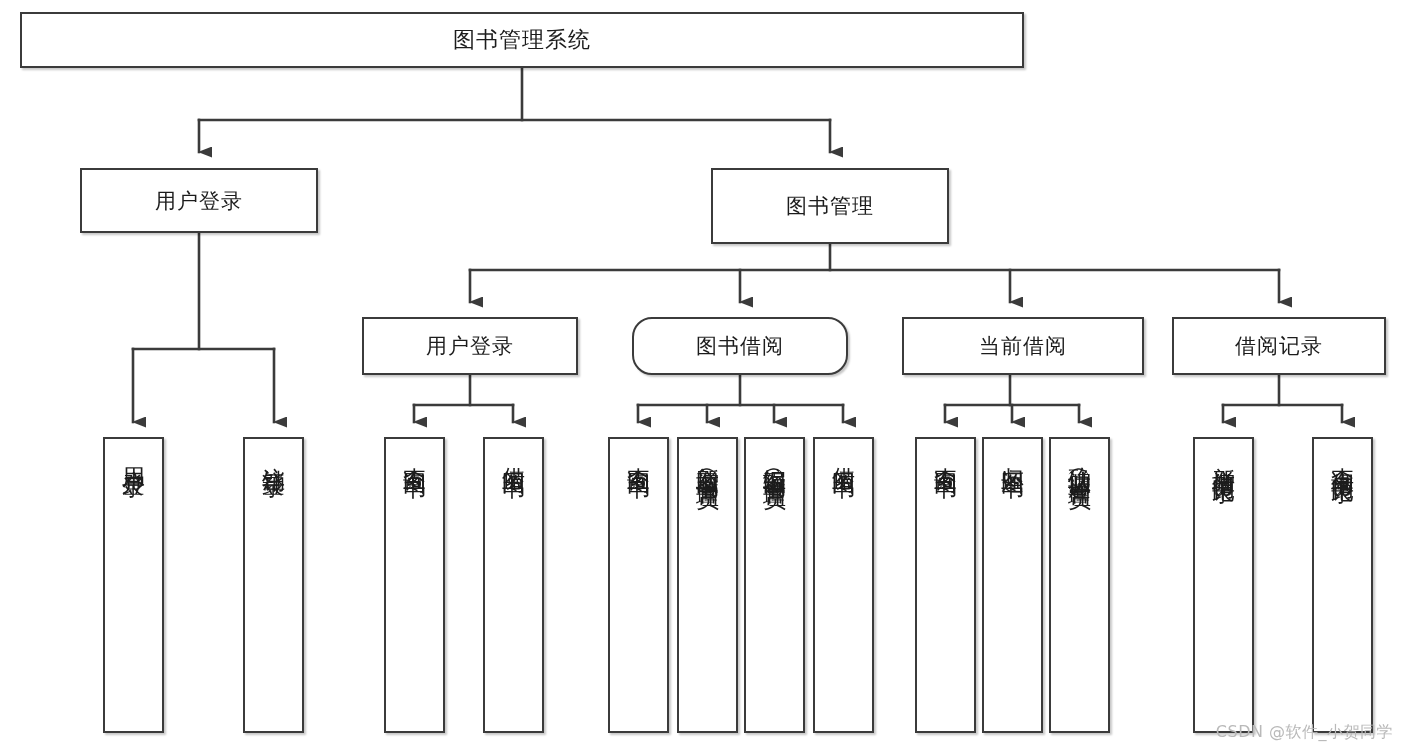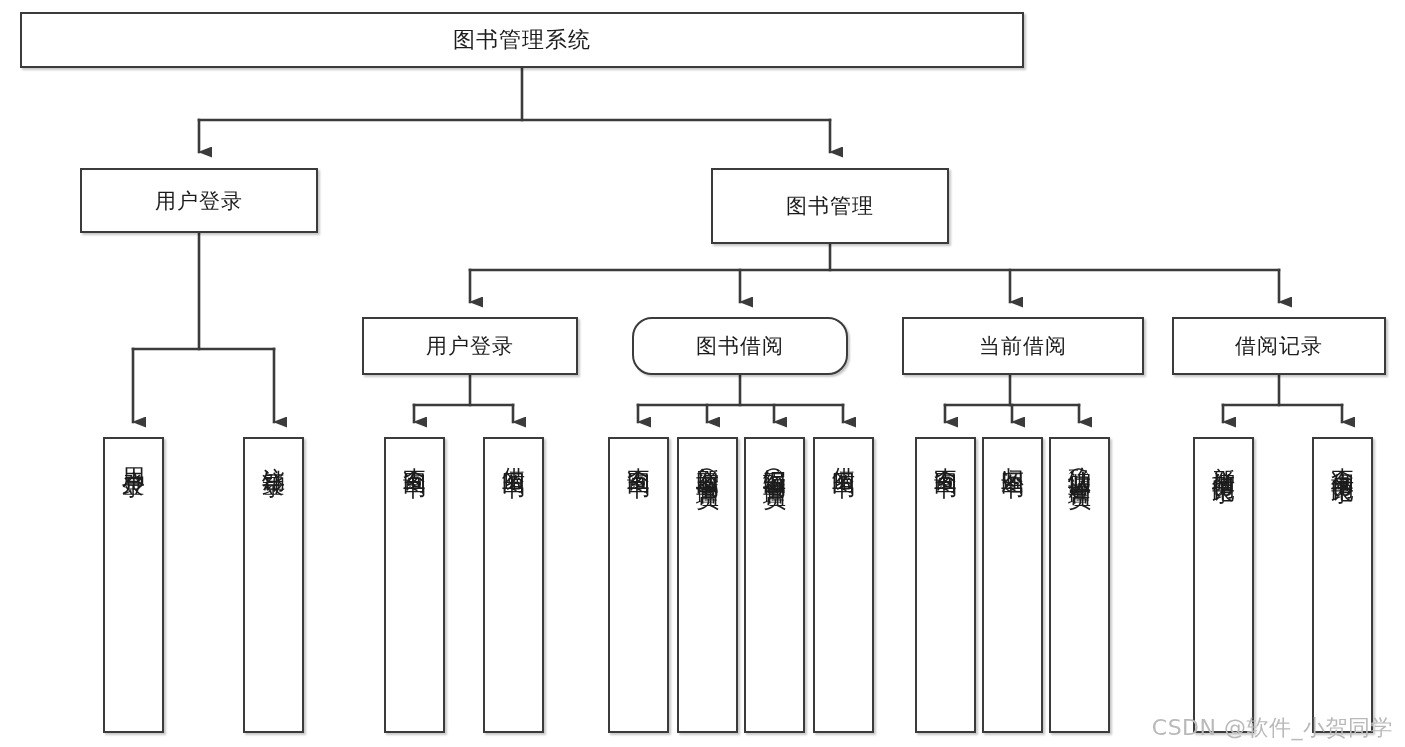--- a/index.html
+++ b/index.html
@@ -75,21 +75,21 @@
     height: 747px;
     z-index: 1;
     pointer-events: none;
   }
 
   
   #watermark {
     position: absolute;
     right: 12px;
     bottom: 4px;
-    font-size: 22px;
+    font-size: 16px;
     color: #b9b9b9;
     z-index: 20;
     letter-spacing: 0.5px;
     font-family: "DejaVu Sans", "Liberation Sans", sans-serif;
     white-space: nowrap;
     margin-top: 8px;
   }
 </style>
 </head>
 <body>

